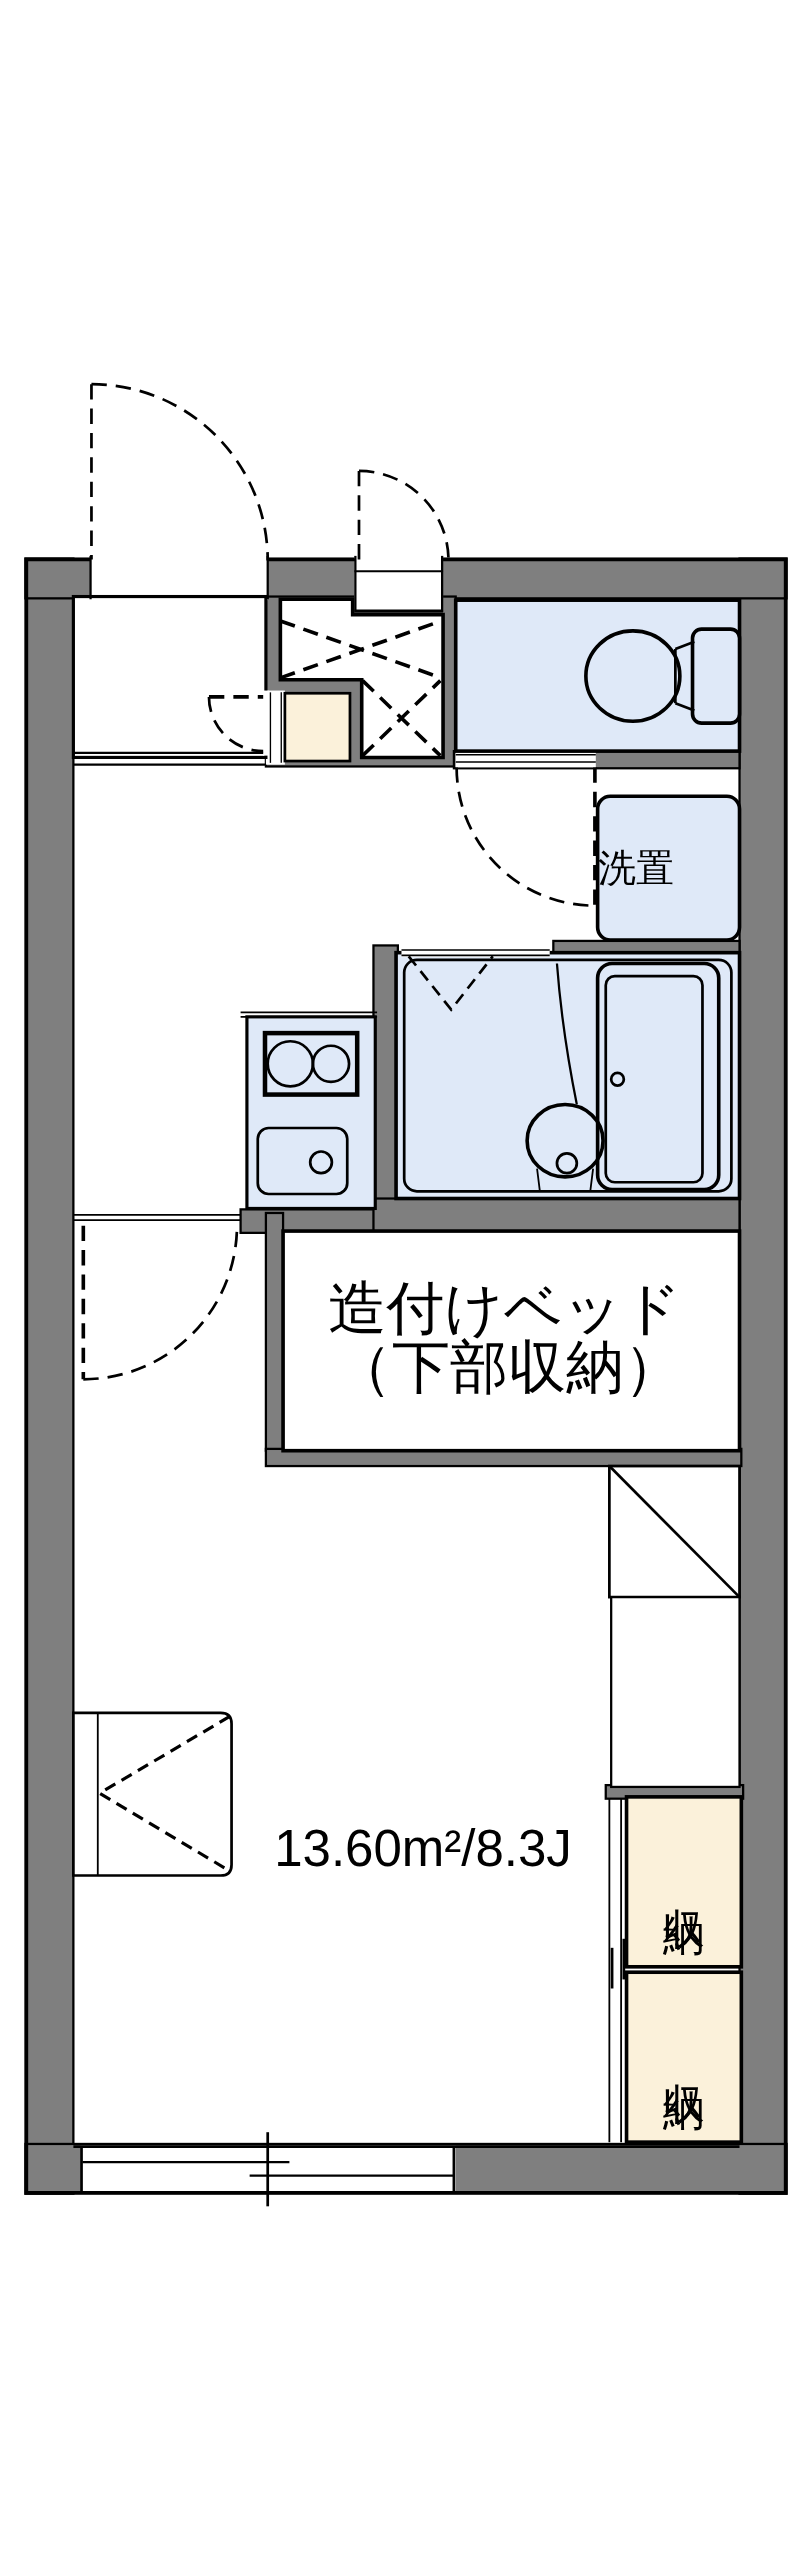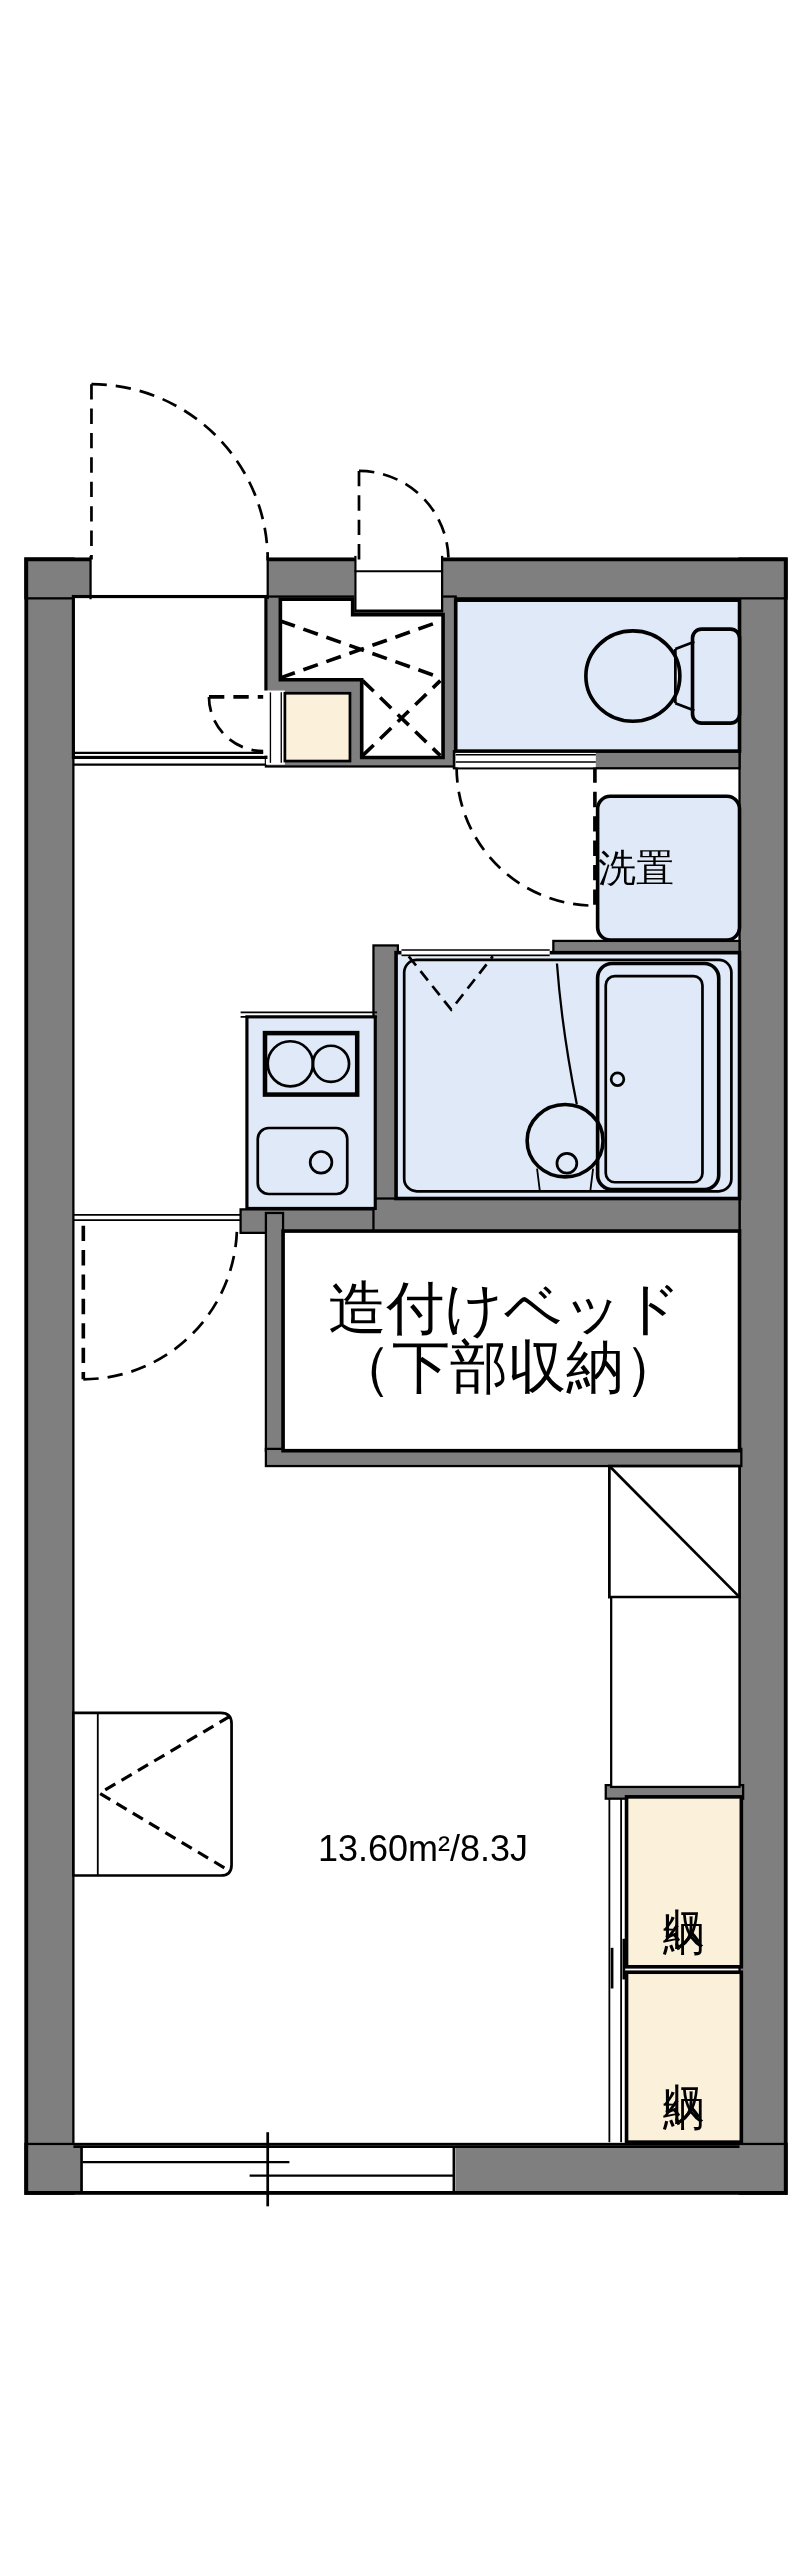--- a/index.html
+++ b/index.html
@@ -15,21 +15,21 @@
   .blue{fill:var(--blue);stroke:var(--line);}
   .cream{fill:var(--cream);stroke:var(--line);}
   .ln{stroke:var(--line);fill:none;}
   .dash{stroke:var(--line);fill:none;stroke-dasharray:17 10;}
   .dash2{stroke:var(--line);fill:none;stroke-dasharray:13 8;}
   .lbl{position:absolute;transform:translate(-50%,-50%);color:#000;
        white-space:pre;text-align:center;line-height:1.08;}
   .lbl-laundry{font-size:38px;}
   .lbl-bed{font-size:58px;}
   .lbl-room{font-size:76px;}
-  .lbl-area{font-size:36px;}
+  .lbl-area{font-size:51px;}
   .lbl-closet{font-size:42px;writing-mode:vertical-rl;text-orientation:upright;letter-spacing:7.2px;}
 </style>
 </head>
 <body>
 
 <div id="page">
   <svg width="812" height="2576" viewBox="0 0 898 2850">
 
     <g>
       <rect class="wall" x="28" y="618" width="53" height="1809"></rect>

